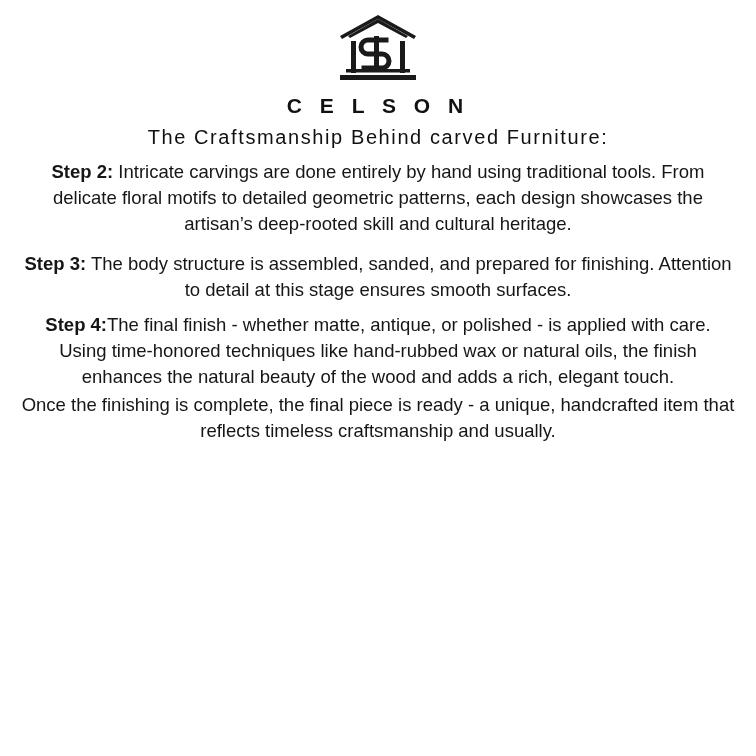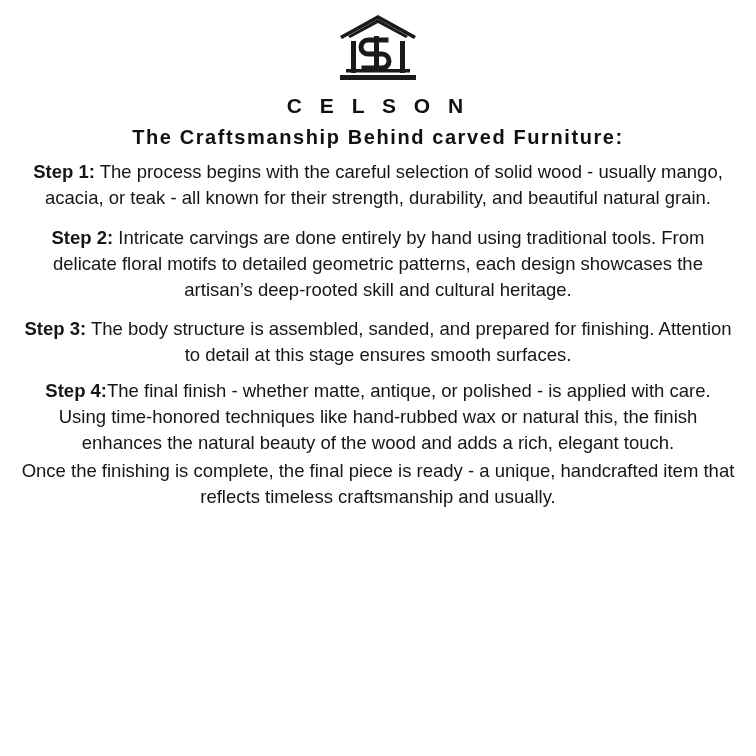--- a/index.html
+++ b/index.html
@@ -34,21 +34,21 @@
     font-size: 21px;
     font-weight: 700;
     letter-spacing: 6px;
     text-align: center;
     margin-top: 4px;
     margin-bottom: 4px;
     color: #111111;
   }
   .headline {
     font-size: 20px;
-    font-weight: 700;
+    font-weight: 400;
     letter-spacing: 1.6px;
     text-align: center;
     margin-top: 4px;
     margin-bottom: 10px;
     color: #111111;
     white-space: nowrap;
   }
   .para {
     font-size: 18.5px;
     line-height: 1.40;
@@ -89,31 +89,28 @@
       <path d="M56 30 H38 a7 7 0 0 0 0 14 h14 a7 7 0 0 1 0 14 H34" fill="none" stroke="#1a1a1a" stroke-width="5" stroke-linecap="square"></path>
       <rect x="44" y="26" width="5" height="36" fill="#1a1a1a"></rect>
     </svg>
   </div>
 
   <div class="brand">C E L S O N</div>
 
   <div class="headline">The Craftsmanship Behind carved Furniture:</div>
 
 
-  <p class="para">
-    <span class="step-label">Step 1:</span><span> The process begins with the careful selection of solid wood - usually mango, acacia, or teak - all known for their strength, durability, and beautiful natural grain.</span>
-  </p>
 
   <p class="para">
     <span class="step-label">Step 2:</span><span> Intricate carvings are done entirely by hand using traditional tools. From delicate floral motifs to detailed geometric patterns, each design showcases the artisan’s deep-rooted skill and cultural heritage.</span>
   </p>
 
   <p class="para tight">
     <span class="step-label">Step 3:</span><span> The body structure is assembled, sanded, and prepared for finishing. Attention to detail at this stage ensures smooth surfaces.</span>
   </p>
 
   <p class="para nogap">
-    <span class="step-label">Step 4:</span><span>The final finish - whether matte, antique, or polished - is applied with care. Using time-honored techniques like hand-rubbed wax or natural this, the finish enhances the natural beauty of the wood and adds a rich, elegant touch.</span>
+    <span class="step-label">Step 4:</span><span>The final finish - whether matte, antique, or polished - is applied with care. Using time-honored techniques like hand-rubbed wax or natural oils, the finish enhances the natural beauty of the wood and adds a rich, elegant touch.</span>
   </p>
 
   <p class="para">Once the finishing is complete, the final piece is ready - a unique, handcrafted item that reflects timeless craftsmanship and usually.</p>
 
 </div>
 
 </body></html>

